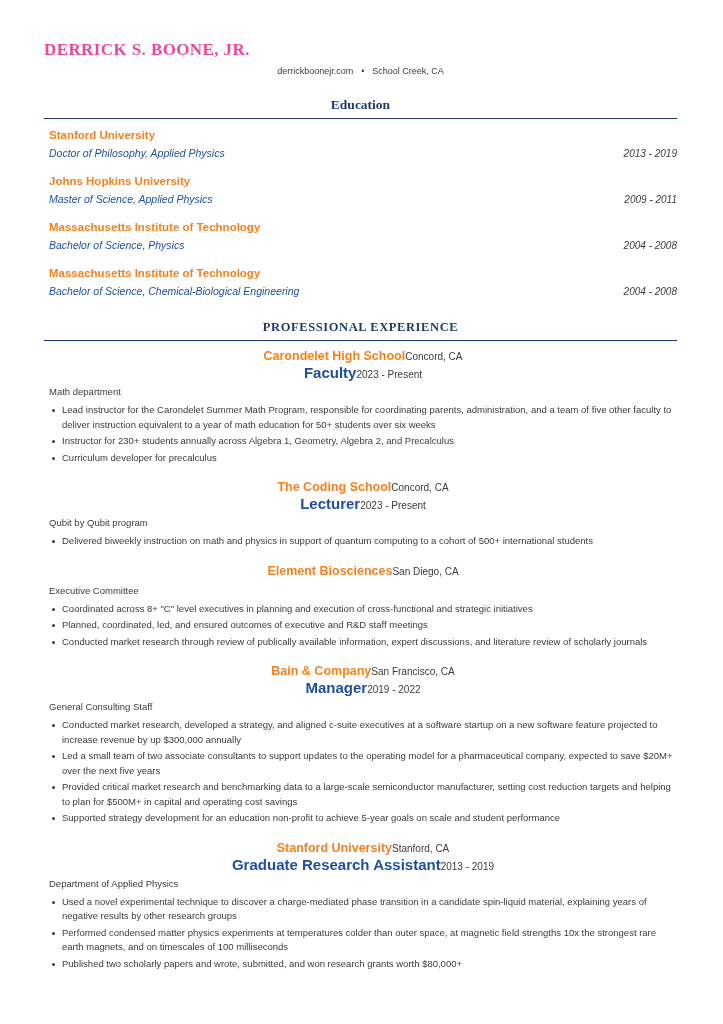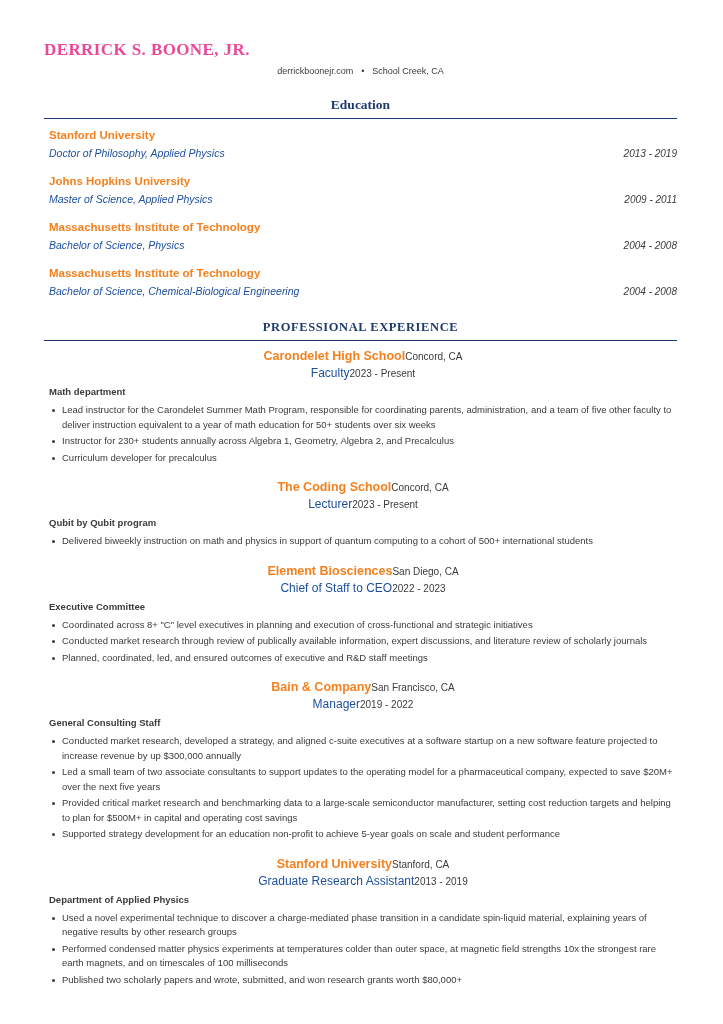--- a/index.html
+++ b/index.html
@@ -76,27 +76,27 @@
   }
   .job-row2 { margin-top: 2px; }
   .job-company {
     font-size: 12.5px;
     font-weight: bold;
     color: #f5811e;
     line-height: 16px;
   }
   .job-location { font-size: 10px; color: #3b3b3b; white-space: nowrap; }
   .job-title {
-    font-size: 12px;
-    font-weight: normal;
+    font-size: 15px;
+    font-weight: bold;
     color: #1d4f9e;
     line-height: 14px;
   }
   .job-dates { font-size: 10px; color: #3b3b3b; white-space: nowrap; }
-  .job-dept { font-size: 9.5px; color: #3b3b3b; margin-top: 6px; line-height: 12px; font-weight: bold; }
+  .job-dept { font-size: 9.5px; color: #3b3b3b; margin-top: 6px; line-height: 12px; }
   .job-bullets { list-style: none; margin: 5px 0 0 0; padding: 0; }
   .job-bullets li {
     position: relative;
     font-size: 9.5px;
     color: #3b3b3b;
     line-height: 14.5px;
     padding-left: 13px;
     margin-top: 2px;
   }
   .job-bullets li::before {
@@ -189,29 +189,25 @@
     <ul class="job-bullets">
           <li>Delivered biweekly instruction on math and physics in support of quantum computing to a cohort of 500+ international students</li>
         </ul>
   </div>
 
   <div class="job">
     <div class="job-row1">
       <div class="job-company">Element Biosciences</div>
       <div class="job-location">San Diego, CA</div>
     </div>
-    <div class="job-row2">
-      <div class="job-title">Chief of Staff to CEO</div>
-      <div class="job-dates">2022 - 2023</div>
-    </div>
     <div class="job-dept">Executive Committee</div>
     <ul class="job-bullets">
           <li>Coordinated across 8+ "C" level executives in planning and execution of cross-functional and strategic initiatives</li>
+          <li>Planned, coordinated, led, and ensured outcomes of executive and R&amp;D staff meetings</li>
           <li>Conducted market research through review of publically available information, expert discussions, and literature review of scholarly journals</li>
-          <li>Planned, coordinated, led, and ensured outcomes of executive and R&amp;D staff meetings</li>
         </ul>
   </div>
 
   <div class="job">
     <div class="job-row1">
       <div class="job-company">Bain &amp; Company</div>
       <div class="job-location">San Francisco, CA</div>
     </div>
     <div class="job-row2">
       <div class="job-title">Manager</div>

